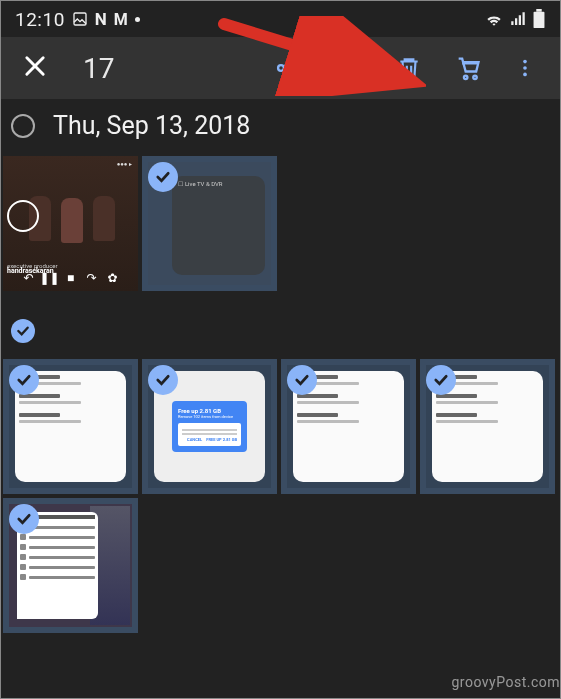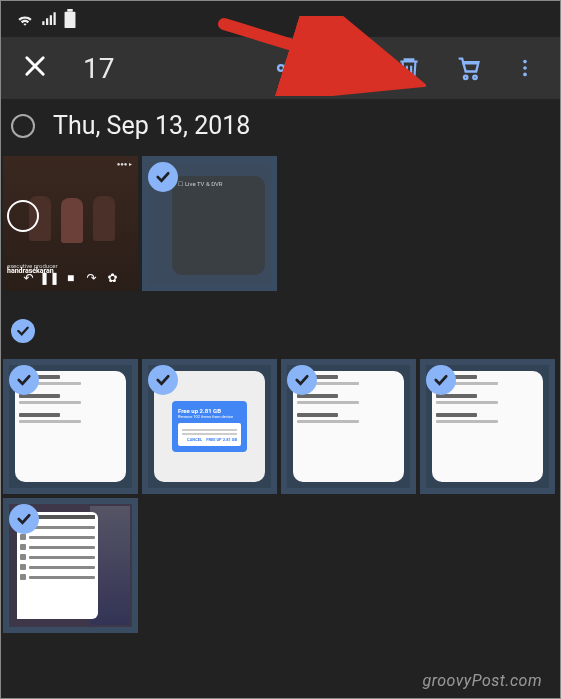--- a/index.html
+++ b/index.html
@@ -207,40 +207,51 @@
     .arrow-svg {
       position: absolute;
       top: 15px;
       left: 215px;
       z-index: 100;
       pointer-events: none;
     }
     .watermark {
       position: absolute;
       bottom: 8px;
-      right: 18px;
-      font-size: 16px;
+      right: 0;
+      font-size: 14px;
       color: rgba(230,230,230,0.6);
-      font-style: italic;
       letter-spacing: 0.5px;
     }
     .person-shape {
       position: absolute;
       width: 22px;
       height: 45px;
       background: #4a3028;
       border-radius: 8px 8px 3px 3px;
     }
   </style>
 </head>
 <body>
 
 <div class="phone-frame">
 
   <div class="status-bar">
+    <div class="status-left">
+      <span class="status-time">12:10</span>
+      <span class="status-icon">
+        <svg width="16" height="16" viewBox="0 0 24 24" fill="none" stroke="#eee" stroke-width="2">
+            <rect x="3" y="3" width="18" height="18" rx="2"></rect>
+            <path d="M3 17l5-5 4 4 3-3 6 6"></path>
+          </svg>
+      </span>
+      <span class="status-icon" style="font-weight:bold;color:#eee;font-size:17px;">N</span>
+      <span class="status-icon" style="font-weight:bold;color:#eee;font-size:16px;">M</span>
+      <span class="status-icon" style="width:5px;height:5px;background:#eee;border-radius:50%;"></span>
+    </div>
     <div class="status-right">
       <span class="status-icon">
         <svg width="20" height="20" viewBox="0 0 24 24" fill="#eee">
             <path d="M12 20l-2-2c1-1 3-1 4 0l-2 2zm-5-5c3-3 7-3 10 0l-2 2c-2-2-4-2-6 0l-2-2zm-3-3c4-4 12-4 16 0l-2 2c-3-3-9-3-12 0l-2-2z"></path>
           </svg>
       </span>
       <span class="status-icon">
         <svg width="18" height="18" viewBox="0 0 24 24" fill="#eee">
             <rect x="3" y="15" width="3" height="5"></rect>
             <rect x="8" y="11" width="3" height="9"></rect>

